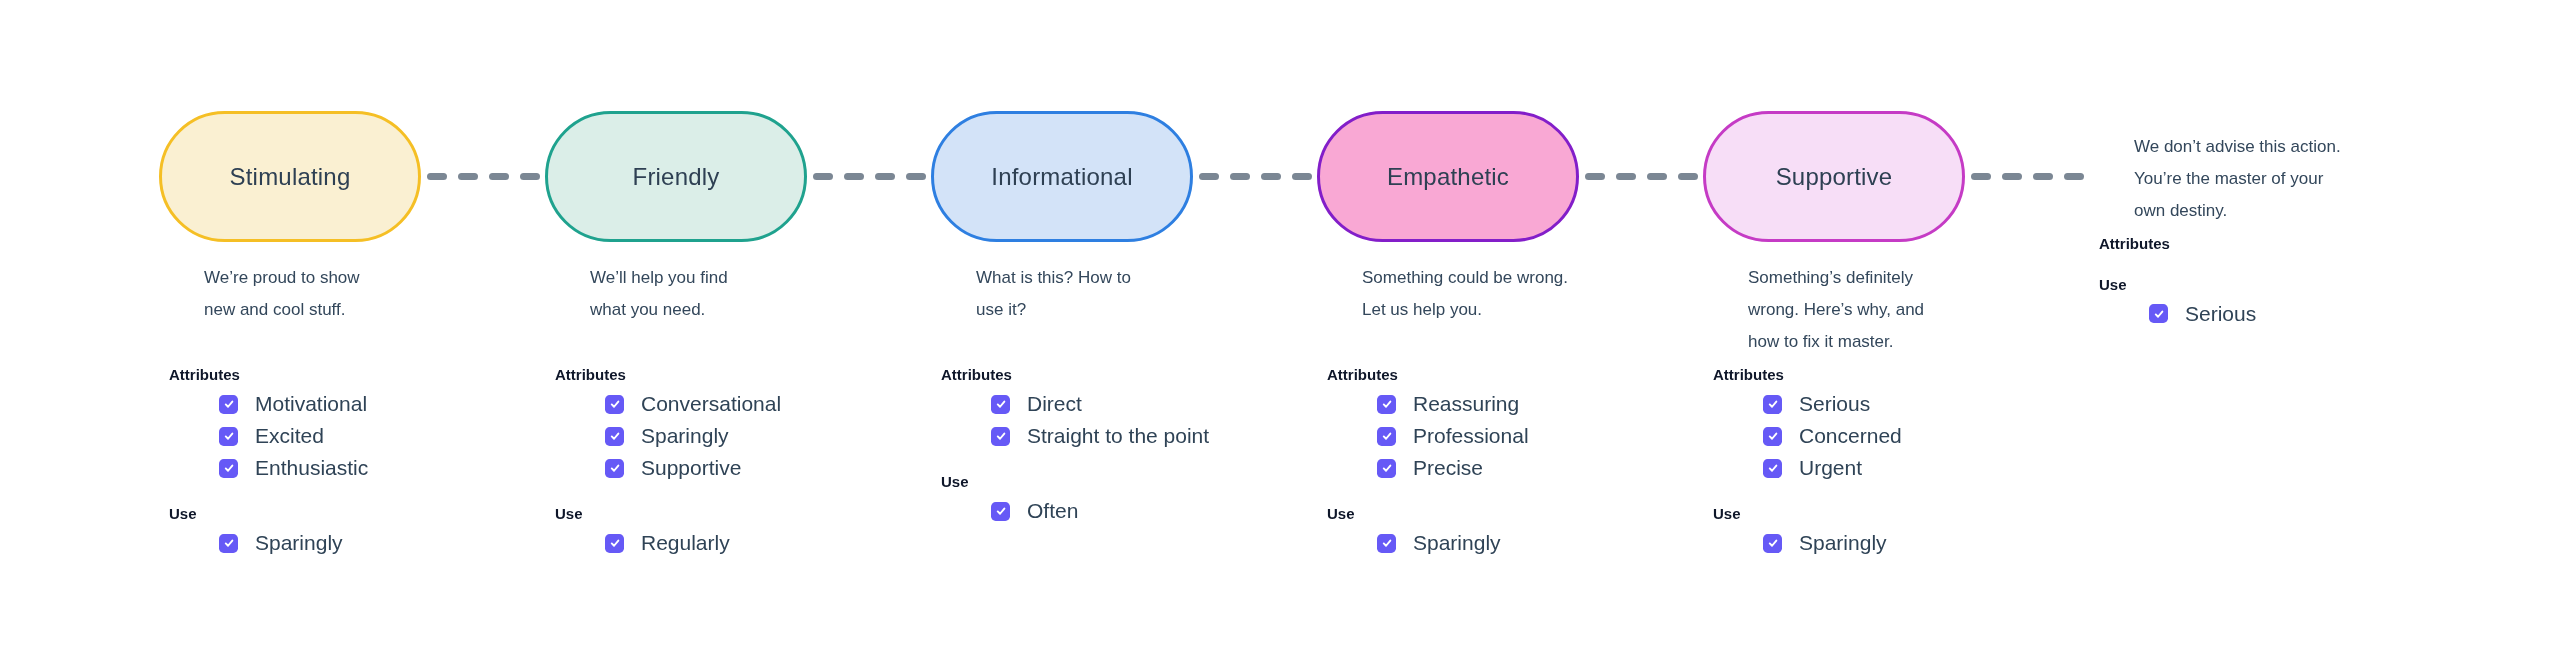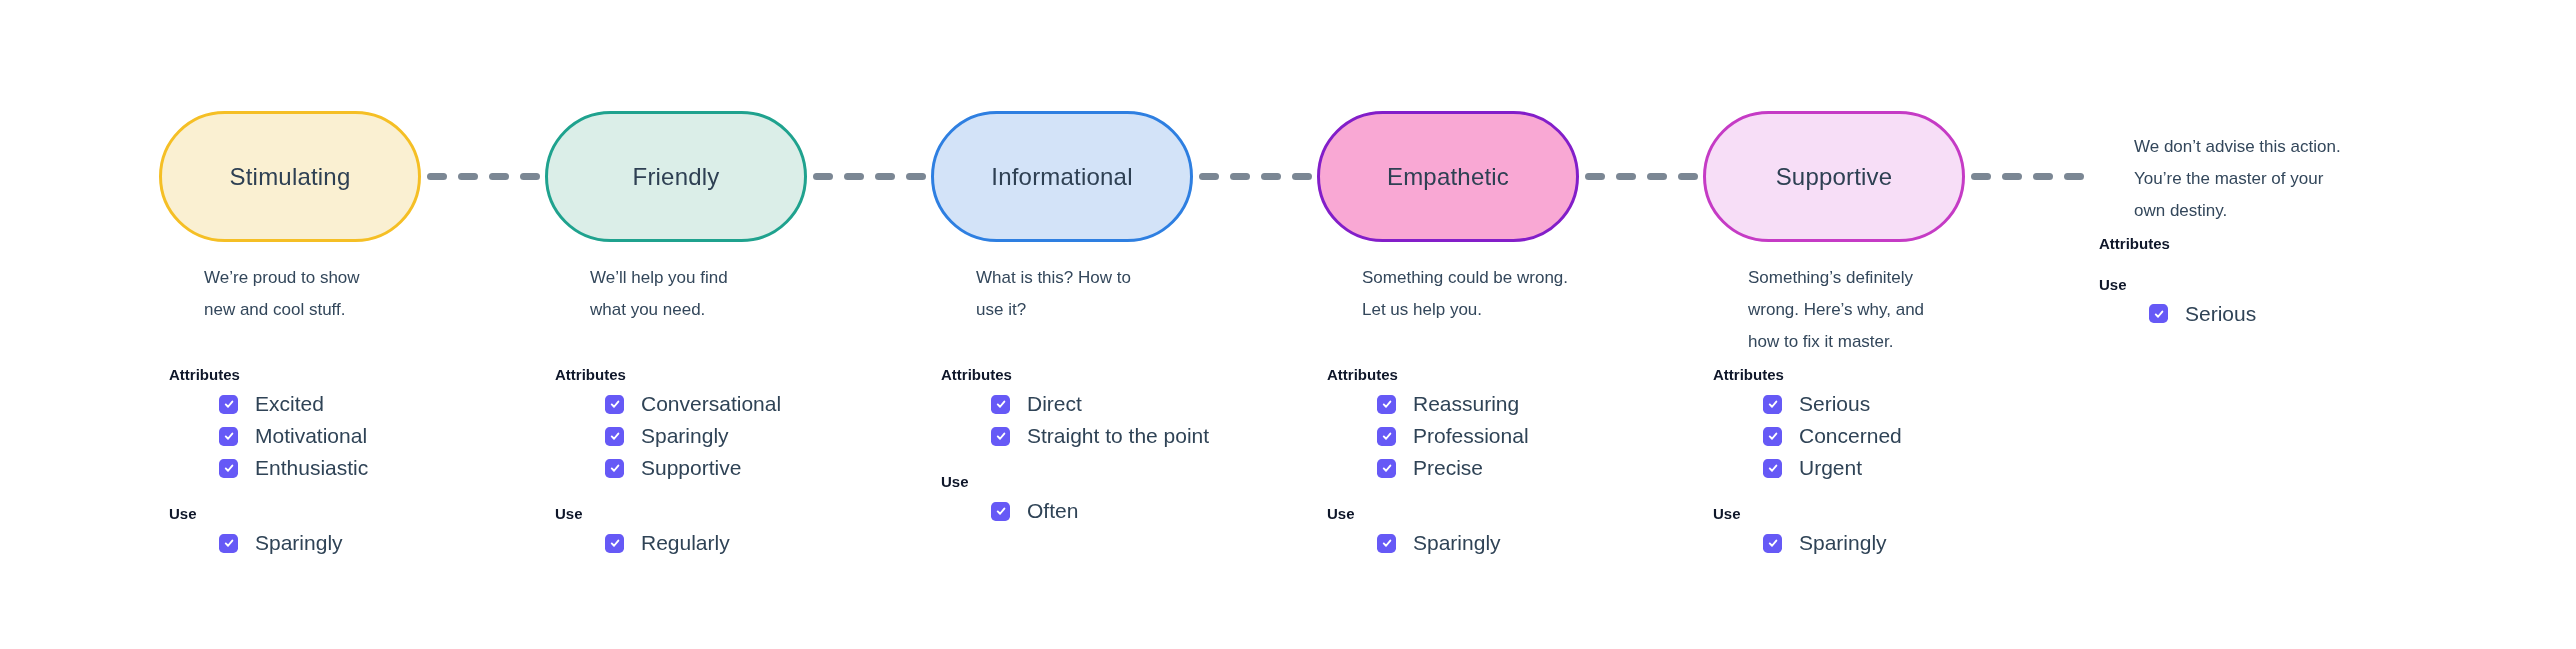--- a/index.html
+++ b/index.html
@@ -120,29 +120,29 @@
     <div class="description">We’re proud to show
 new and cool stuff.</div>
     <div class="section-heading">Attributes</div>
     <div class="rows">
           <div class="check-row">
     <span class="checkbox" role="checkbox" aria-checked="true">
       <svg viewBox="0 0 24 24" fill="none">
         <path d="M5.5 12.8l4.6 4.7 8.6-10.3" stroke="#FFFFFF" stroke-width="3.8" stroke-linecap="round" stroke-linejoin="round"></path>
       </svg>
     </span>
+    <span class="check-label">Motivational</span>
+  </div>
+          <div class="check-row">
+    <span class="checkbox" role="checkbox" aria-checked="true">
+      <svg viewBox="0 0 24 24" fill="none">
+        <path d="M5.5 12.8l4.6 4.7 8.6-10.3" stroke="#FFFFFF" stroke-width="3.8" stroke-linecap="round" stroke-linejoin="round"></path>
+      </svg>
+    </span>
     <span class="check-label">Excited</span>
-  </div>
-          <div class="check-row">
-    <span class="checkbox" role="checkbox" aria-checked="true">
-      <svg viewBox="0 0 24 24" fill="none">
-        <path d="M5.5 12.8l4.6 4.7 8.6-10.3" stroke="#FFFFFF" stroke-width="3.8" stroke-linecap="round" stroke-linejoin="round"></path>
-      </svg>
-    </span>
-    <span class="check-label">Motivational</span>
   </div>
           <div class="check-row">
     <span class="checkbox" role="checkbox" aria-checked="true">
       <svg viewBox="0 0 24 24" fill="none">
         <path d="M5.5 12.8l4.6 4.7 8.6-10.3" stroke="#FFFFFF" stroke-width="3.8" stroke-linecap="round" stroke-linejoin="round"></path>
       </svg>
     </span>
     <span class="check-label">Enthusiastic</span>
   </div>
         </div>

